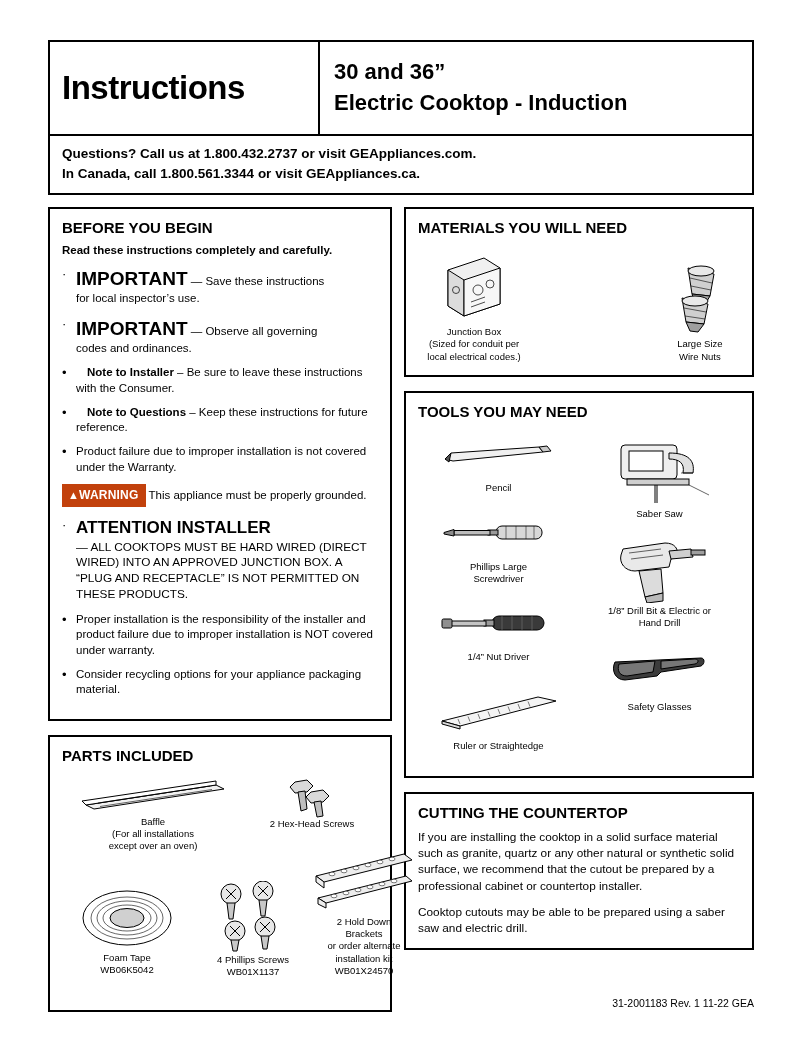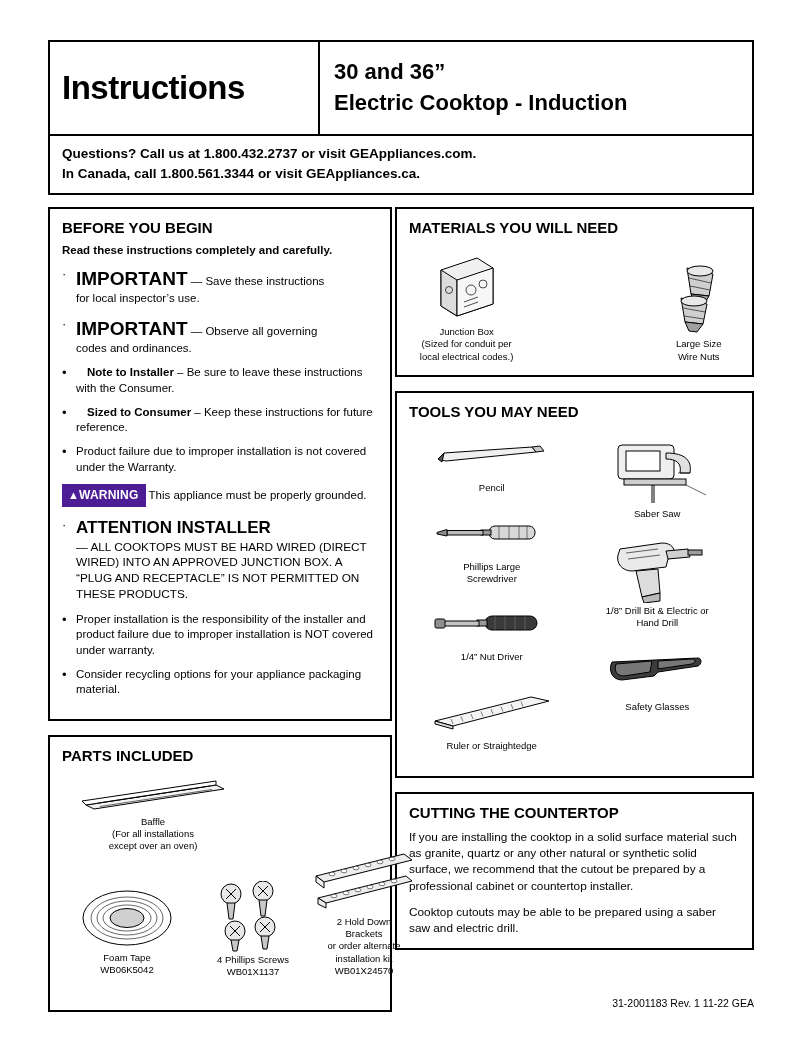--- a/index.html
+++ b/index.html
@@ -61,21 +61,21 @@
   }
   .questions-box div {
     font-size: 13.5px;
     font-weight: bold;
     line-height: 1.45;
   }
 
   
   .columns {
     display: flex;
-    gap: 3px;
+    gap: 12px;
     margin-top: 12px;
   }
   .col-left { width: 344px; }
   .col-right { flex: 1; }
 
   .panel {
     border: 2px solid #000;
     padding: 10px 12px 12px 12px;
     margin-bottom: 14px;
   }
@@ -109,21 +109,21 @@
   .big-sm { font-size: 11.5px; font-weight: normal; }
   .b { font-weight: bold; padding-left: 11px; }
 
   .warning-row {
     font-size: 11.5px;
     line-height: 1.5;
     margin: 2px 0 10px 0;
   }
   .warn-badge {
     display: inline-block;
-    background: #4c1d95;
+    background: #c2410c;
     color: #fff;
     font-size: 12px;
     font-weight: bold;
     padding: 2px 7px 3px 6px;
     vertical-align: middle;
     letter-spacing: 0.2px;
   }
   .warn-badge .tri { font-size: 11px; }
 
   .attention {
@@ -244,21 +244,21 @@
           </span>
         </div>
 
         <div class="bullet">
           <span class="dot">•</span>
           <span class="txt"><span class="b">Note to Installer</span><span> – Be sure to leave these instructions with the Consumer.</span></span>
         </div>
 
         <div class="bullet">
           <span class="dot">•</span>
-          <span class="txt"><span class="b">Sized to Consumer</span><span> – Keep these instructions for future reference.</span></span>
+          <span class="txt"><span class="b">Note to Questions</span><span> – Keep these instructions for future reference.</span></span>
         </div>
 
         <div class="bullet">
           <span class="dot">•</span>
           <span class="txt">Product failure due to improper installation is not covered under the Warranty.</span>
         </div>
 
         <div class="warning-row">
           <span class="warn-badge"><span class="tri">▲</span><span>WARNING</span></span>
           <span>This appliance must be properly grounded.</span>
@@ -295,20 +295,33 @@
                 <line x1="20" y1="24" x2="132" y2="7" stroke="#000" stroke-width="0.6"></line>
                 <line x1="22" y1="27.5" x2="134" y2="10.5" stroke="#000" stroke-width="0.6"></line>
                 <line x1="4" y1="22" x2="8" y2="26" stroke="#000" stroke-width="1"></line>
               </svg>
             </div>
             <div style="white-space:pre-line;">Baffle
 (For all installations
 except over an oven)</div>
           </div>
 
+          <div class="part" style="left:190px; top:6px; width:120px;">
+            <div style="height:40px;display:flex;align-items:center;justify-content:center;">
+              <svg width="62" height="40" viewBox="0 0 62 40">
+                <g stroke="#000" stroke-width="1" fill="#d9d9d9">
+                  <polygon points="14,4 26,2 32,8 26,14 14,15 9,9"></polygon>
+                  <path d="M17,14 L24,13 L26,31 L20,33 Z" fill="#bfbfbf"></path>
+                  <polygon points="30,14 42,12 48,18 42,24 30,25 25,19"></polygon>
+                  <path d="M33,24 L40,23 L42,38 L36,39 Z" fill="#bfbfbf"></path>
+                </g>
+              </svg>
+            </div>
+            <div>2 Hex-Head Screws</div>
+          </div>
 
           <div class="part" style="left:0px; top:112px; width:130px;">
             <div style="height:68px;display:flex;align-items:center;justify-content:center;">
               <svg width="96" height="66" viewBox="0 0 96 66">
                 <ellipse cx="48" cy="33" rx="44" ry="27" fill="#ffffff" stroke="#000" stroke-width="1"></ellipse>
                 <ellipse cx="48" cy="33" rx="36" ry="21" fill="none" stroke="#000" stroke-width="0.6"></ellipse>
                 <ellipse cx="48" cy="33" rx="30" ry="17" fill="none" stroke="#000" stroke-width="0.6"></ellipse>
                 <ellipse cx="48" cy="33" rx="24" ry="13" fill="none" stroke="#000" stroke-width="0.6"></ellipse>
                 <ellipse cx="48" cy="33" rx="17" ry="9.5" fill="#d0d0d0" stroke="#000" stroke-width="1"></ellipse>
               </svg>

